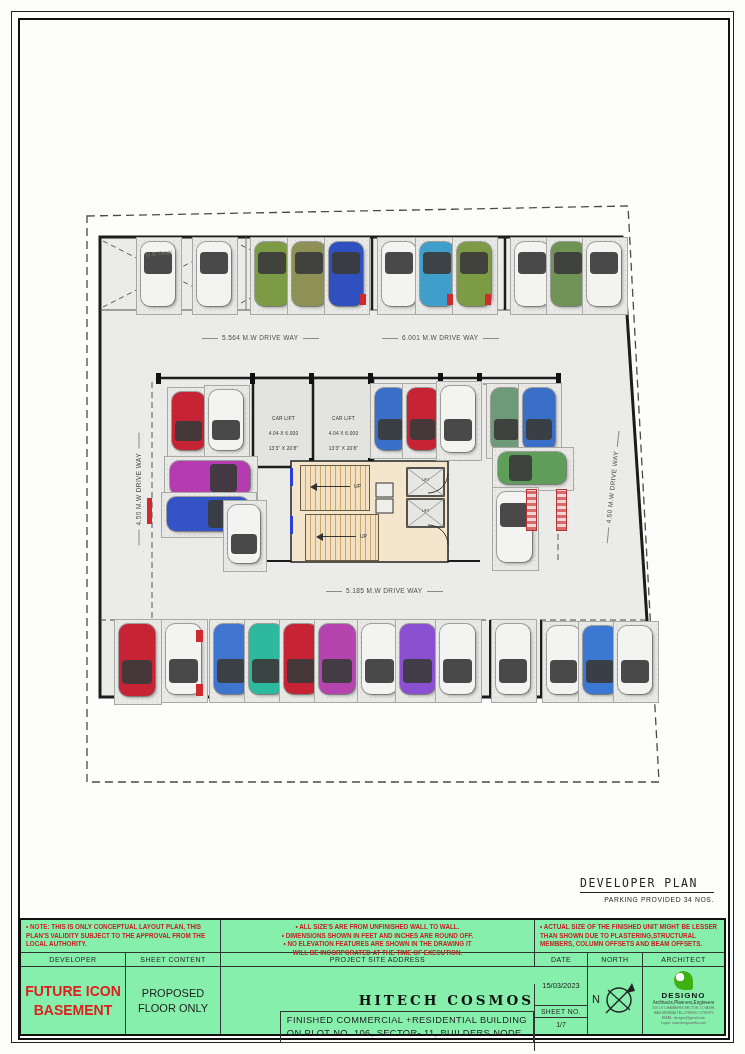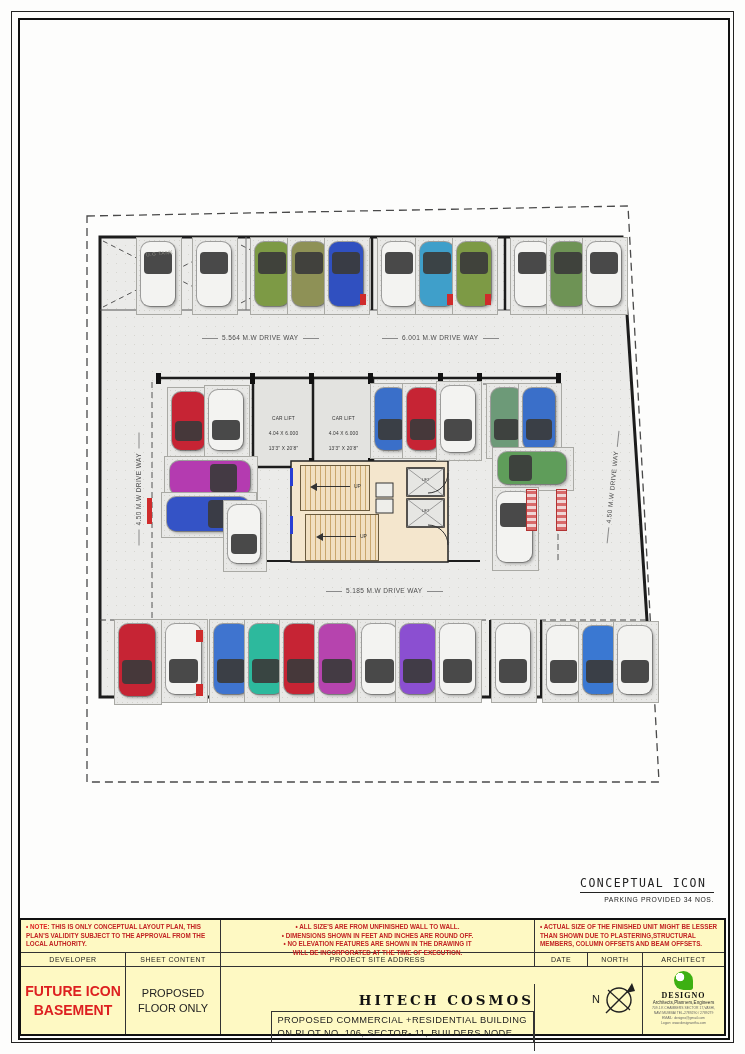--- a/index.html
+++ b/index.html
@@ -51,21 +51,21 @@
   .up-text{position:absolute;font-size:5px;color:#333;z-index:6;}
   .stopper{position:absolute;background:#cf2b2b;z-index:4;}
   .hatch-bar{position:absolute;width:9px;background:repeating-linear-gradient(0deg,#d96a6a 0 3px,#f0d6d6 3px 6px);
      border:1px solid #b23333;z-index:4;}
   
   .concept{left:580px;top:876px;width:134px;text-align:right;z-index:6;}
   .concept-title{font-size:11.5px;letter-spacing:1.5px;color:#222;border-bottom:1px solid #222;
      padding-bottom:2px;text-align:left;font-family:"DejaVu Sans Mono","Liberation Sans",sans-serif;}
   .concept-sub{font-size:6.8px;letter-spacing:.6px;color:#222;margin-top:3px;}
   
-  .tb{left:19px;top:918px;width:707px;height:118px;border:2px solid #111;background:#fef9c3;
+  .tb{left:19px;top:918px;width:707px;height:118px;border:2px solid #111;background:#86efac;
       box-sizing:border-box;z-index:7;}
   .cell{position:absolute;box-sizing:border-box;}
   .br{border-right:1px solid #333;}
   .bb{border-bottom:1px solid #333;}
   .note{font-size:6.3px;line-height:1.35;color:#c22323;font-weight:bold;padding:3px 5px;}
   .hdr{font-size:7px;letter-spacing:.5px;color:#222;display:flex;align-items:center;justify-content:center;}
   .dev-name{font-size:14px;font-weight:bold;color:#dd2020;text-align:center;line-height:1.3;
      display:flex;flex-direction:column;justify-content:center;height:100%;}
   .sheet-name{font-size:11px;color:#222;text-align:center;line-height:1.35;display:flex;
      flex-direction:column;justify-content:center;height:100%;}
@@ -75,21 +75,21 @@
   .proj-addr div{font-size:9.3px;letter-spacing:.4px;color:#222;line-height:1.35;}
   .date-cell div{}
   .date-val{font-size:7.5px;text-align:center;}
   .sheet-no-hdr{font-size:6.8px;text-align:center;border-top:1px solid #333;border-bottom:1px solid #333;
      padding:2px 0;letter-spacing:.4px;}
   .sheet-no-val{font-size:7px;text-align:center;padding-top:3px;}
   .north-n{position:absolute;left:4px;top:26px;font-size:11px;color:#222;}
   .arch{display:flex;flex-direction:column;align-items:center;padding-top:4px;}
   .logo{width:19px;height:19px;background:radial-gradient(circle at 32% 32%, #ffffff 0 4px, #3db012 4.5px);
      border-radius:50% 50% 14% 50%;}
-  .arch-name{font-size:8px;font-weight:bold;letter-spacing:1px;color:#111;margin-top:1px;font-family:Liberation Serif, serif;}
+  .arch-name{font-size:8px;font-weight:bold;letter-spacing:1px;color:#111;margin-top:1px;}
   .arch-sub{font-size:4.6px;color:#333;}
   .arch-addr{font-size:3.4px;color:#666;line-height:1.5;text-align:center;margin-top:1px;}
 </style>
 </head>
 <body>
 
 <div class="page">
 
   <div class="abs frame-outer"></div>
   <div class="abs frame-inner"></div>
@@ -341,21 +341,21 @@
     <div class="roomlabel" style="left:315px;top:408px;width:57px;">
       <div>CAR LIFT</div>
       <div>4.04 X 6.000</div>
       <div>13'3" X 20'8"</div>
     </div>
     <div class="liftlabel" style="left:407px;top:478px;width:37px;">LIFT</div>
     <div class="liftlabel" style="left:407px;top:509px;width:37px;">LIFT</div>
   </div>
 
   <div class="abs concept">
-    <div class="concept-title">CONCEPTUAL ICON</div>
+    <div class="concept-title">DEVELOPER PLAN</div>
     <div class="concept-sub">PARKING PROVIDED 34 NOS.</div>
   </div>
 
   <div class="abs tb">
 
     <div class="cell note br bb" style="left:0;top:0;width:200px;height:33px;">
       <span style="color:#dd1f1f;">•&nbsp;<span>NOTE:</span></span>
       <span>THIS IS ONLY CONCEPTUAL LAYOUT PLAN, THIS PLAN'S VALIDITY SUBJECT TO THE APPROVAL FROM THE LOCAL AUTHORITY.</span>
     </div>
     <div class="cell note br bb" style="left:200px;top:0;width:314px;height:33px;text-align:center;">
@@ -381,23 +381,28 @@
     </div>
     <div class="cell br" style="left:105px;top:47px;width:95px;height:67px;">
       <div class="sheet-name">
         <div>PROPOSED</div>
         <div>FLOOR ONLY</div>
       </div>
     </div>
     <div class="cell br proj" style="left:200px;top:64px;width:314px;height:67px;align-items:flex-end;">
       <div class="proj-name">HITECH COSMOS</div>
       <div class="proj-addr">
-        <div>PROPOSED COMMERCIAL +RESIDENTIAL BUILDING</div>
+        <div>FINISHED COMMERCIAL +RESIDENTIAL BUILDING</div>
         <div>ON PLOT NO. 106, SECTOR- 11, BUILDERS NODE</div>
       </div>
+    </div>
+    <div class="cell br date-cell" style="left:514px;top:47px;width:53px;height:67px;">
+      <div class="date-val" style="padding-top:14px;height:24px;">15/03/2023</div>
+      <div class="sheet-no-hdr">SHEET NO.</div>
+      <div class="sheet-no-val">1/7</div>
     </div>
     <div class="cell br" style="left:567px;top:47px;width:55px;height:67px;">
       <div class="north-n">N</div>
       <svg width="55" height="67" viewBox="0 0 55 67">
         <circle cx="31" cy="33" r="12" fill="none" stroke="#222" stroke-width="1.4"></circle>
         <line x1="18" y1="46" x2="42" y2="22" stroke="#222" stroke-width="1.4"></line>
         <line x1="20" y1="23" x2="42" y2="43" stroke="#222" stroke-width="1.2"></line>
         <polygon points="44,16 38,26 47,24" fill="#222"></polygon>
       </svg>
     </div>

